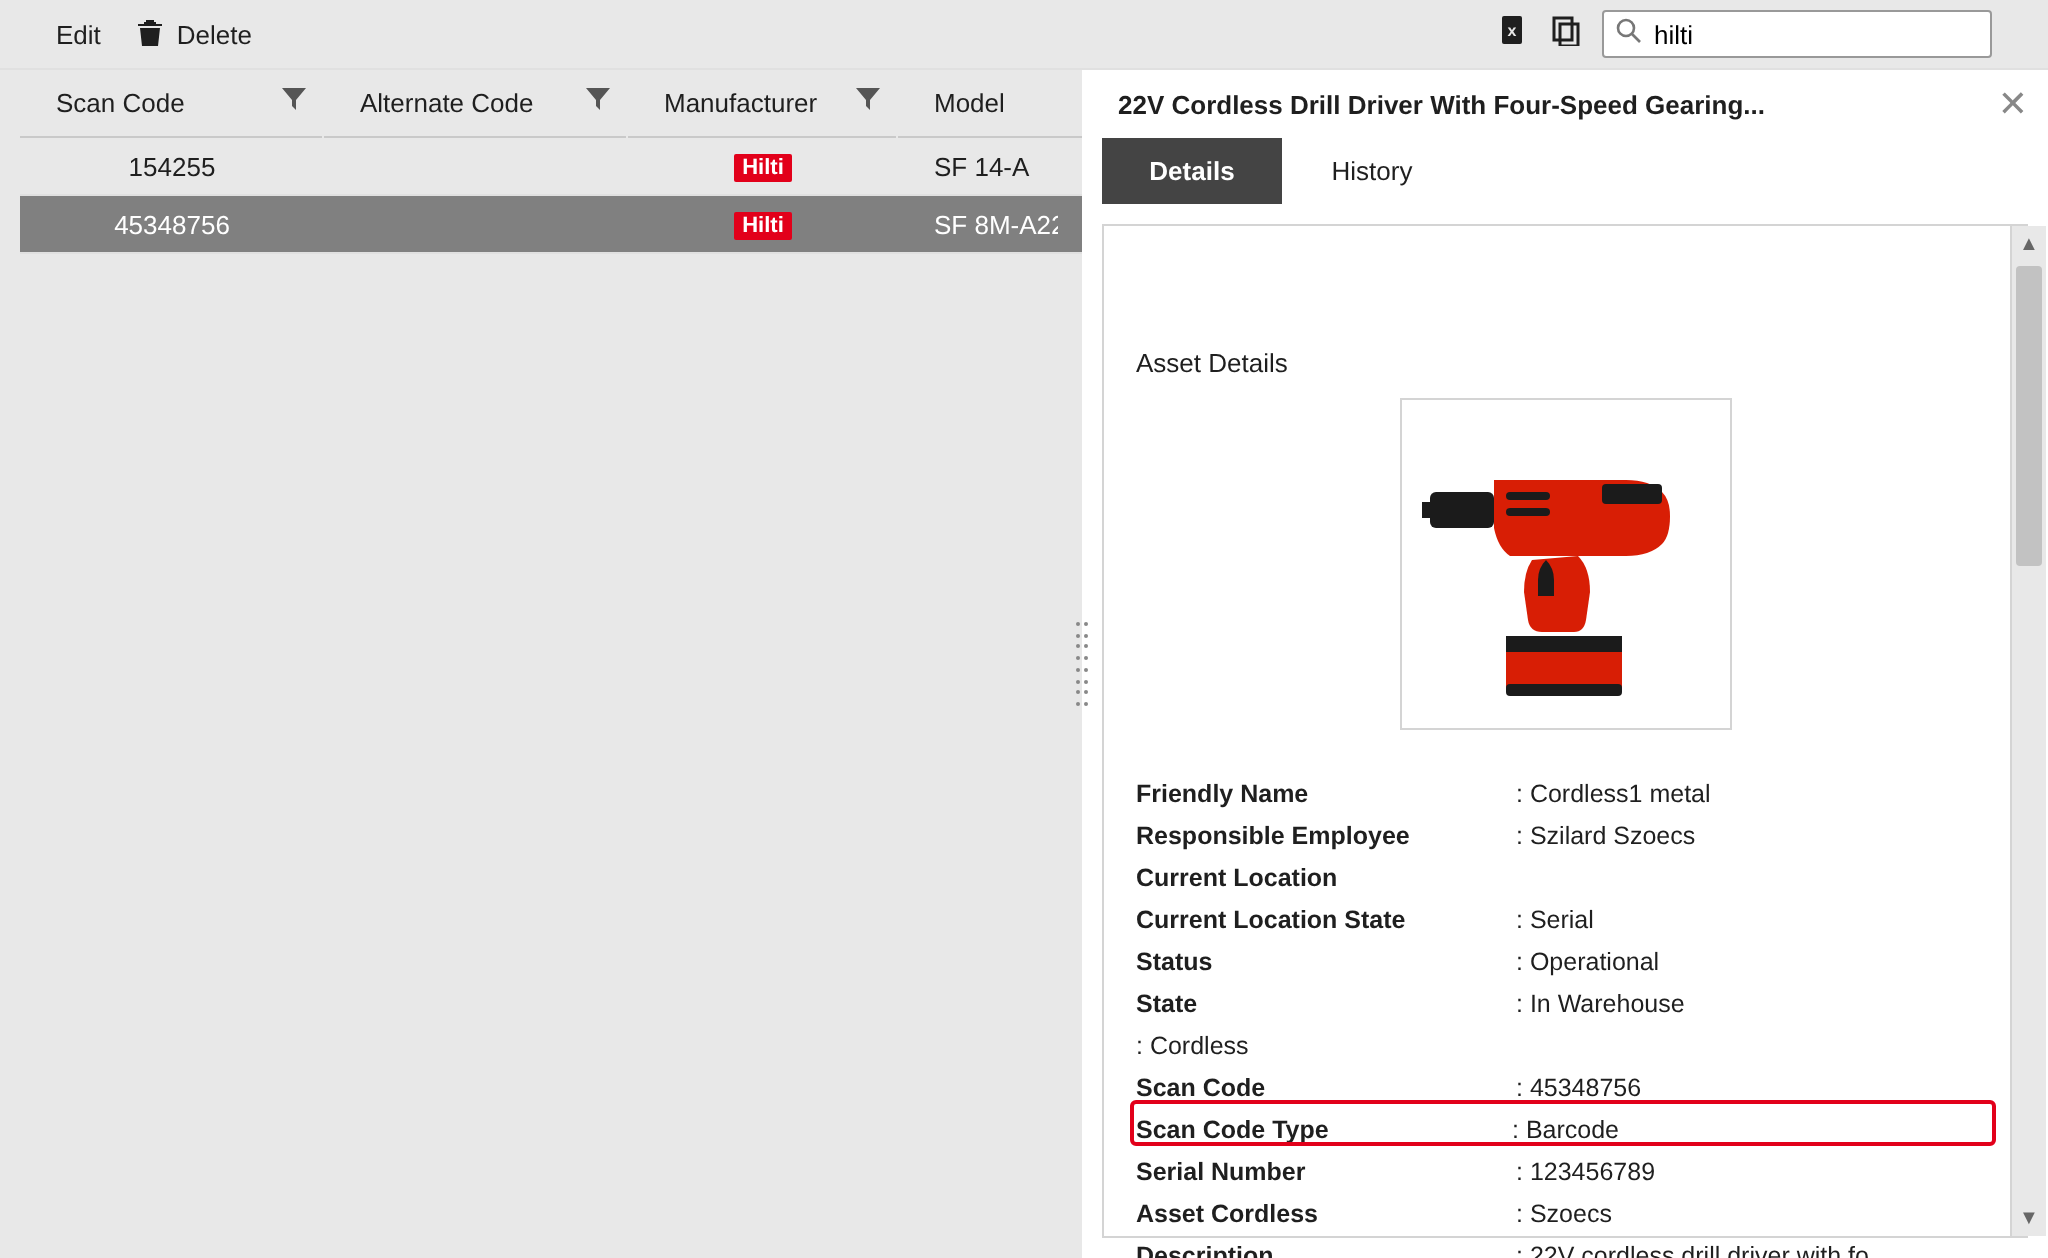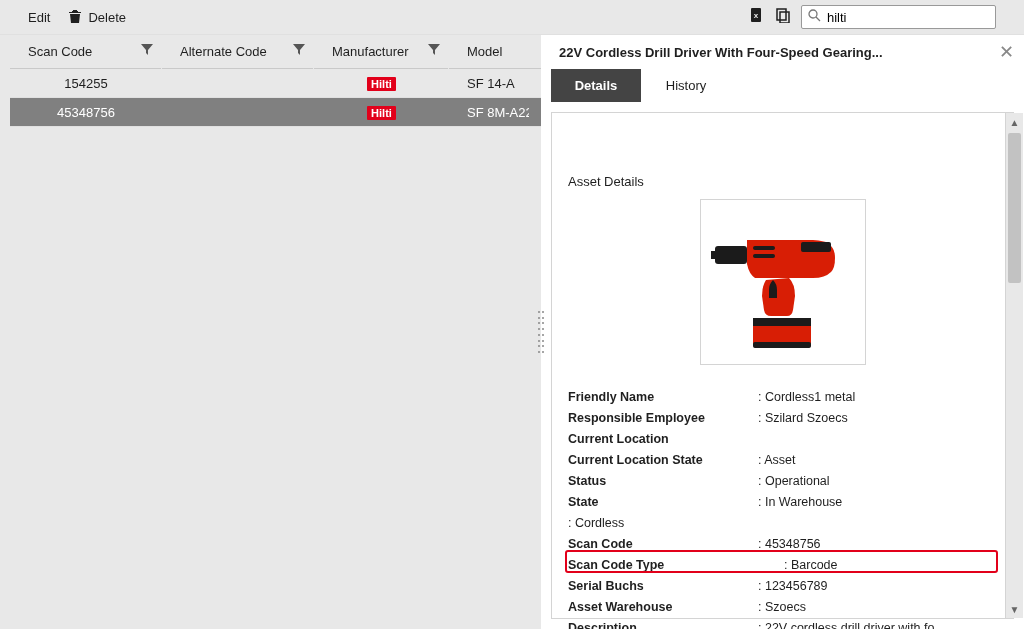--- a/index.html
+++ b/index.html
@@ -45,21 +45,21 @@
     .panel { background: #fff; border: 1px solid #d4d4d4; height: 100%; position: relative; }
     .panel-title { font-weight: normal; padding: 14px 16px 10px; color: #1f1f1f; margin-top: 47px; }
     .panel-content { padding: 0 16px 16px; }
 
     .image-frame { width: 166px; height: 166px; border: 1px solid #d4d4d4; margin: 0 auto 18px; display: flex; align-items: center; justify-content: center; }
 
     .kv-row { display: flex; height: 21px; align-items: flex-end; margin-bottom: 0; font-size: 12.5px; }
     .kv-label { width: 190px; font-weight: bold; color: #1f1f1f; }
     .kv-value { flex: 1; color: #1f1f1f; white-space: nowrap; overflow: hidden; text-overflow: ellipsis; }
     .kv-value::before { content: ": "; }
-    .kv-row.highlighted { outline: 2px solid #e2001a; border-radius: 2px; outline-offset: -1px; padding: 0 2px; margin-left: -2px; gap: 28px; }
+    .kv-row.highlighted { outline: 2px solid #e2001a; border-radius: 2px; outline-offset: -1px; padding: 0 2px; margin-left: -2px; }
     .kv-row.highlighted .kv-label { width: 188px; }
 
     .scroll-track { position: absolute; right: -10px; top: 0; bottom: 0; width: 18px; background: #e8e8e8; border-left: 1px solid #d4d4d4; }
     .scroll-arrow { height: 18px; display: flex; align-items: center; justify-content: center; color: #666; font-size: 10px; cursor: pointer; }
     .scroll-thumb { position: absolute; left: 2px; right: 2px; background: #c2c2c2; border-radius: 2px; cursor: pointer; }
 
     
     .c-scan { width: 152px; }
     .c-alt  { width: 152px; }
     .c-mfr  { width: 135px; }
@@ -230,21 +230,21 @@
               </div>
               <div class="kv-row">
                 <div class="kv-label">Responsible Employee</div>
                 <div class="kv-value">Szilard Szoecs</div>
               </div>
               <div class="kv-row">
                 <div class="kv-label">Current Location</div>
               </div>
               <div class="kv-row">
                 <div class="kv-label">Current Location State</div>
-                <div class="kv-value">Asset</div>
+                <div class="kv-value">Serial</div>
               </div>
               <div class="kv-row">
                 <div class="kv-label">Status</div>
                 <div class="kv-value">Operational</div>
               </div>
               <div class="kv-row">
                 <div class="kv-label">State</div>
                 <div class="kv-value">In Warehouse</div>
               </div>
               <div class="kv-row">
@@ -252,25 +252,25 @@
               </div>
               <div class="kv-row">
                 <div class="kv-label">Scan Code</div>
                 <div class="kv-value">45348756</div>
               </div>
               <div class="kv-row highlighted">
                 <div class="kv-label">Scan Code Type</div>
                 <div class="kv-value">Barcode</div>
               </div>
               <div class="kv-row">
-                <div class="kv-label">Serial Buchs</div>
+                <div class="kv-label">Serial Number</div>
                 <div class="kv-value">123456789</div>
               </div>
               <div class="kv-row">
-                <div class="kv-label">Asset Warehouse</div>
+                <div class="kv-label">Asset Cordless</div>
                 <div class="kv-value">Szoecs</div>
               </div>
               <div class="kv-row">
                 <div class="kv-label">Description</div>
                 <div class="kv-value">22V cordless drill driver with fo...</div>
               </div>
               <div class="kv-row">
                 <div class="kv-label">Model</div>
                 <div class="kv-value">SF 8M-A22</div>
               </div>

